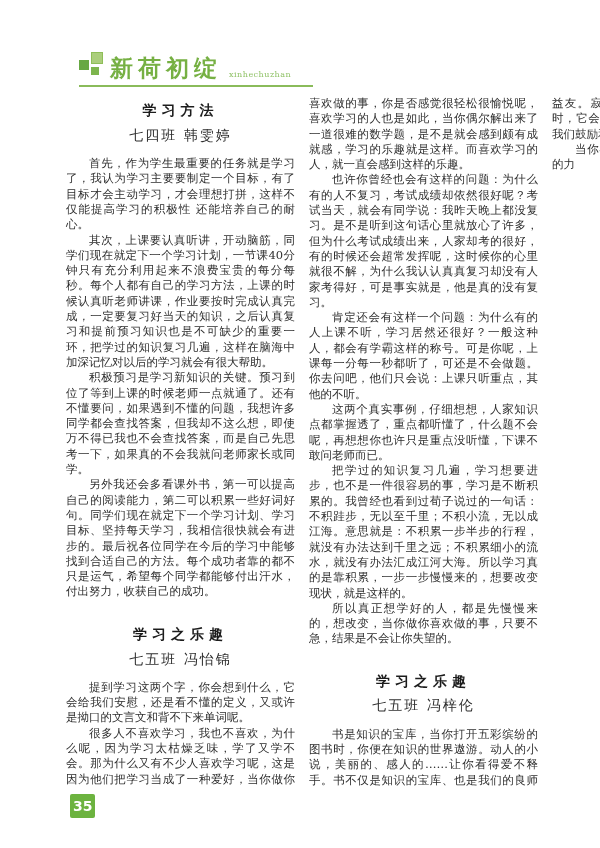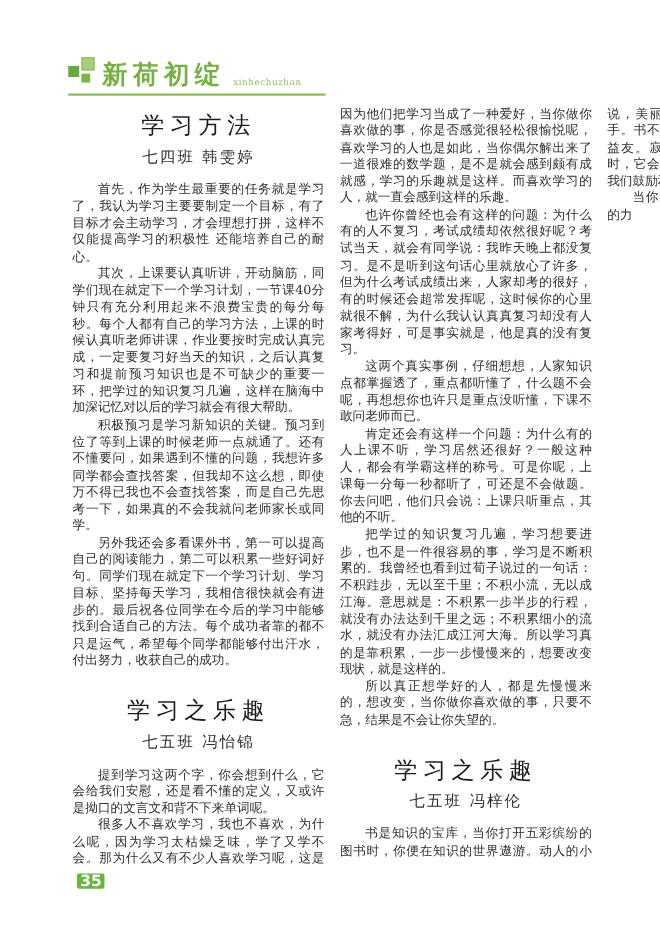--- a/index.html
+++ b/index.html
@@ -5,21 +5,21 @@
   * { margin:0; padding:0; box-sizing:border-box; }
   html,body { width:600px; height:848px; }
   body {
     background:#ffffff;
     font-family:"DejaVu Serif","Liberation Serif",serif;
     color:#2d2d2d;
   }
   .page { position:relative; width:600px; height:848px; background:#fff; overflow:hidden; }
 
   
-  .header { position:absolute; top:50px; left:62px; width:234px; }
+  .header { position:absolute; top:50px; left:79px; width:234px; }
   .header-inner {
     display:flex; align-items:flex-end; gap:7px;
     padding-bottom:5px; border-bottom:2px solid #8abb5a;
   }
   .logo { position:relative; width:24px; height:30px; flex:0 0 auto; }
   .sq { position:absolute; display:block; }
   .sq1 { width:12px; height:12px; right:0; top:2px; background:#abce7c; border:1px solid #8fbe58; }
   .sq2 { width:10px; height:10px; left:0; top:10px; background:#67a843; }
   .sq3 { width:8px;  height:8px;  right:4px; top:17px; background:#7db54d; }
   .brand-title {
@@ -30,28 +30,28 @@
 
   
   .content {
     position:absolute; top:96px; left:66px; width:472px; height:694px;
     column-count:2; column-gap:14px; column-fill:auto;
     font-size:11.5px; line-height:15.3px; text-align:justify; color:#2e2e2e;
   }
   .article-head { text-align:center; break-inside:avoid; margin:26px 0 13px; }
   .article:first-child .article-head { margin-top:6px; }
   .article-title {
-    font-size:21px; font-weight:400; letter-spacing:5px; color:#1c1c1c; line-height:1.2;
+    font-size:14px; font-weight:700; letter-spacing:5px; color:#1c1c1c; line-height:1.2;
   }
   .article-author { margin-top:9px; font-size:14px; letter-spacing:2px; color:#2e2e2e; }
   .article p { text-indent:2em; margin:0; }
 
   
   .page-number {
-    position:absolute; left:70px; top:794px; min-width:24px; height:14px; padding:0 3px;
+    position:absolute; left:70px; top:794px; min-width:24px; height:24px; padding:0 3px;
     background:#6cb33f; color:#ffffff; font-size:14px; font-weight:bold;
     font-family:"DejaVu Sans","Liberation Sans",sans-serif;
     display:flex; align-items:center; justify-content:center; border-radius:2px;
   }
 </style>
 </head>
 <body>
 
 <div class="page">
 
@@ -81,22 +81,22 @@
     </section>
 
     <section class="article">
       <div class="article-head">
         <h2 class="article-title">学习之乐趣</h2>
         <div class="article-author">七五班  冯怡锦</div>
       </div>
       <p>提到学习这两个字，你会想到什么，它会给我们安慰，还是看不懂的定义，又或许是拗口的文言文和背不下来单词呢。</p>
       <p>很多人不喜欢学习，我也不喜欢，为什么呢，因为学习太枯燥乏味，学了又学不会。那为什么又有不少人喜欢学习呢，这是因为他们把学习当成了一种爱好，当你做你喜欢做的事，你是否感觉很轻松很愉悦呢，喜欢学习的人也是如此，当你偶尔解出来了一道很难的数学题，是不是就会感到颇有成就感，学习的乐趣就是这样。而喜欢学习的人，就一直会感到这样的乐趣。</p>
       <p>也许你曾经也会有这样的问题：为什么有的人不复习，考试成绩却依然很好呢？考试当天，就会有同学说：我昨天晚上都没复习。是不是听到这句话心里就放心了许多，但为什么考试成绩出来，人家却考的很好，有的时候还会超常发挥呢，这时候你的心里就很不解，为什么我认认真真复习却没有人家考得好，可是事实就是，他是真的没有复习。</p>
+      <p>肯定还会有这样一个问题：为什么有的人上课不听，学习居然还很好？一般这种人，都会有学霸这样的称号。可是你呢，上课每一分每一秒都听了，可还是不会做题。你去问吧，他们只会说：上课只听重点，其他的不听。</p>
       <p>这两个真实事例，仔细想想，人家知识点都掌握透了，重点都听懂了，什么题不会呢，再想想你也许只是重点没听懂，下课不敢问老师而已。</p>
-      <p>肯定还会有这样一个问题：为什么有的人上课不听，学习居然还很好？一般这种人，都会有学霸这样的称号。可是你呢，上课每一分每一秒都听了，可还是不会做题。你去问吧，他们只会说：上课只听重点，其他的不听。</p>
       <p>把学过的知识复习几遍，学习想要进步，也不是一件很容易的事，学习是不断积累的。我曾经也看到过荀子说过的一句话：不积跬步，无以至千里；不积小流，无以成江海。意思就是：不积累一步半步的行程，就没有办法达到千里之远；不积累细小的流水，就没有办法汇成江河大海。所以学习真的是靠积累，一步一步慢慢来的，想要改变现状，就是这样的。</p>
       <p>所以真正想学好的人，都是先慢慢来的，想改变，当你做你喜欢做的事，只要不急，结果是不会让你失望的。</p>
     </section>
 
     <section class="article">
       <div class="article-head">
         <h2 class="article-title">学习之乐趣</h2>
         <div class="article-author">七五班  冯梓伦</div>
       </div>
       <p>书是知识的宝库，当你打开五彩缤纷的图书时，你便在知识的世界遨游。动人的小说，美丽的、感人的……让你看得爱不释手。书不仅是知识的宝库、也是我们的良师益友。寂寞时，它会给我们安慰；有疑难时，它会给我们解答；遇到挫折时，它会给我们鼓励和力量。</p>

